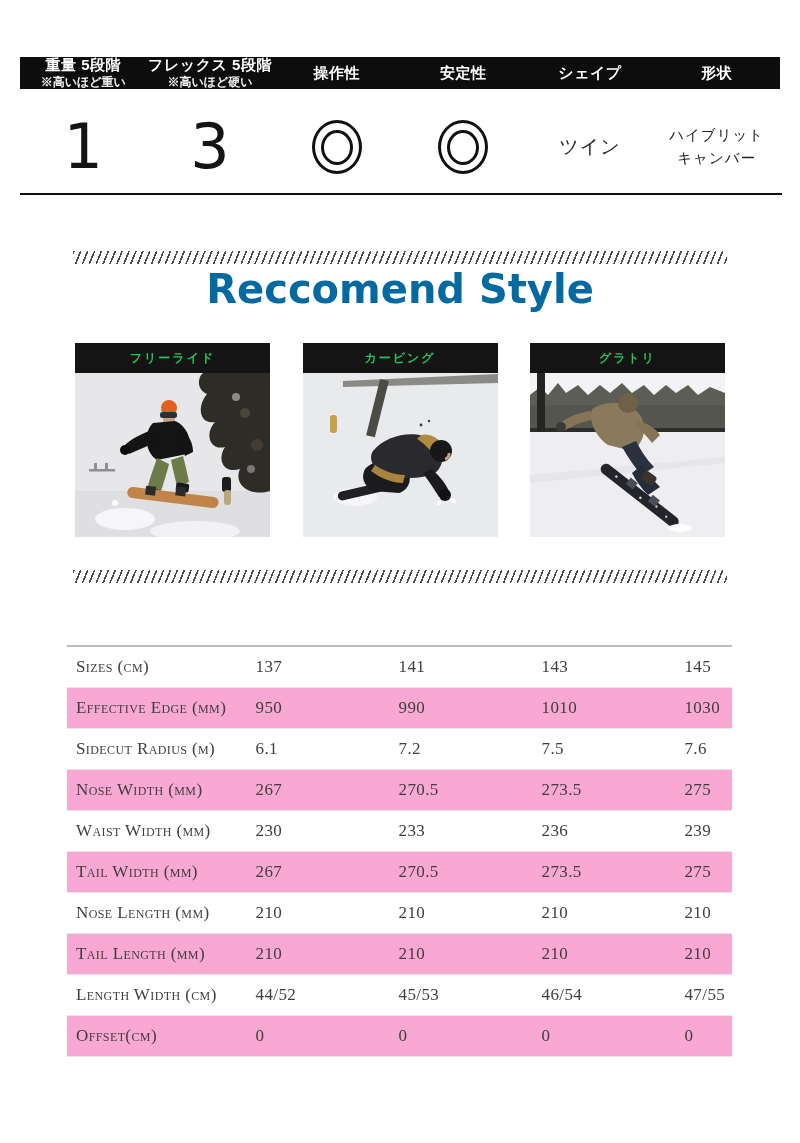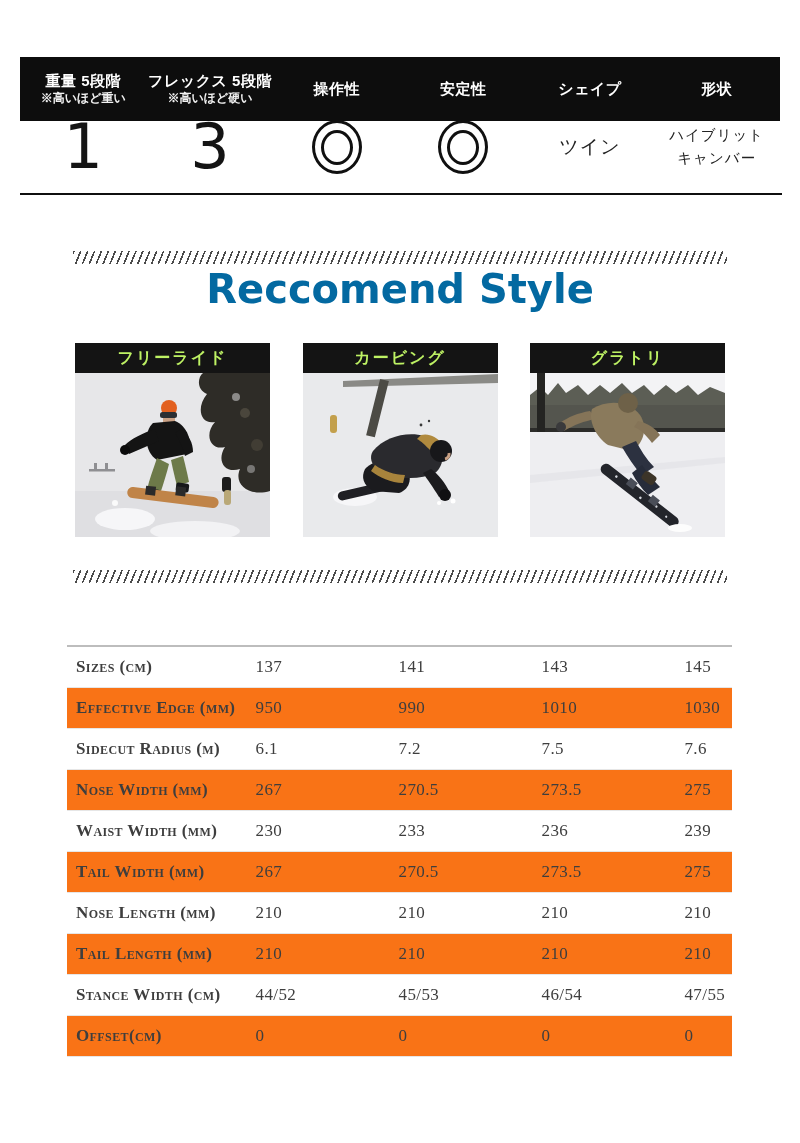--- a/index.html
+++ b/index.html
@@ -1,20 +1,20 @@
 <!DOCTYPE html>
 <html><head>
 <meta charset="utf-8">
 <style>
   html,body{margin:0;padding:0;background:#ffffff;}
   body{font-family:"Liberation Sans", sans-serif; color:#111;}
   .page{position:relative;width:800px;height:1143px;background:#fff;overflow:hidden;margin:0 auto;}
 
   
-  .spec-bar{position:absolute;left:20px;top:57px;width:760px;height:64px;background:#0d0d0d;display:flex;}
+  .spec-bar{position:absolute;left:20px;top:57px;width:760px;height:32px;background:#0d0d0d;display:flex;}
   .spec-bar .hcol{flex:1 1 0;display:flex;flex-direction:column;align-items:center;justify-content:center;color:#fff;line-height:1.25;}
   .spec-bar .hlabel{font-size:15px;font-weight:bold;letter-spacing:.5px;}
   .spec-bar .hnote{font-size:12px;font-weight:bold;color:#f2f2f2;}
   .spec-bar .hnote:empty{display:none;}
 
   .spec-values{position:absolute;left:20px;top:105px;width:760px;height:84px;display:flex;}
   .spec-values .vcol{flex:1 1 0;display:flex;align-items:center;justify-content:center;text-align:center;}
   .big-num{font-family:"DejaVu Sans", sans-serif;font-size:62px;font-weight:500;color:#141414;line-height:1;}
   .vtext{font-size:19px;color:#222;letter-spacing:1px;}
   .vtext.two-line{font-size:14.5px;white-space:pre-line;line-height:1.6;letter-spacing:1px;}
@@ -27,31 +27,31 @@
   .hatch{position:absolute;left:73px;width:654px;height:13px;
     background:repeating-linear-gradient(112deg,#4a4a4a 0 1.6px,transparent 1.6px 6.4px);}
   .hatch.h1{top:251px;}
   .hatch.h2{top:570px;}
 
   .rec-title{position:absolute;left:0;top:266px;width:100%;text-align:center;
     font-family:"DejaVu Sans", sans-serif;font-size:40px;font-weight:bold;color:#0369a1;letter-spacing:0px;}
 
   .cards{position:absolute;left:75px;top:343px;width:650px;display:flex;justify-content:space-between;}
   .card{width:195px;height:194px;position:relative;background:#e8e8ea;}
-  .card .caption{position:absolute;left:0;top:0;width:100%;height:30px;background:#141414;color:#bef264;
-    display:flex;align-items:center;justify-content:center;font-size:16px;font-weight:bold;letter-spacing:2px;z-index:2;}
+  .card .caption{position:absolute;left:0;top:0;width:100%;height:30px;background:#141414;color:#22c55e;
+    display:flex;align-items:center;justify-content:center;font-size:12px;font-weight:bold;letter-spacing:2px;z-index:2;}
   .card svg{position:absolute;left:0;top:30px;width:195px;height:164px;display:block;}
 
   
   .spec-table-wrap{position:absolute;left:67px;top:645px;width:665px;}
   table.spec{width:100%;border-collapse:collapse;border-top:2px solid #bdbdbd;
     font-family:"Liberation Serif", serif;font-variant:small-caps;color:#3e3e3e;}
   table.spec td{height:40px;padding:0 0 0 9px;font-size:17px;letter-spacing:.4px;border-bottom:1px solid #e6e6e6;white-space:nowrap;vertical-align:middle;}
-  table.spec tr.alt{background:#f97316;}
-  table.spec td.lbl{font-weight:bold;}
+  table.spec tr.alt{background:#f9a8d4;}
+  table.spec td.lbl{font-weight:normal;}
   col.c-label{width:27%;} col.c-v{width:21.5%;} col.c-last{width:8.5%;}
 </style>
 </head>
 <body>
 
 <div class="page">
 
   <div class="spec-bar">
     <div class="hcol">
       <div class="hlabel">重量 5段階</div>
@@ -262,21 +262,21 @@
             <td>210</td>
           </tr>
           <tr class="alt">
             <td class="lbl">Tail Length (mm)</td>
             <td>210</td>
             <td>210</td>
             <td>210</td>
             <td>210</td>
           </tr>
           <tr>
-            <td class="lbl">Stance Width (cm)</td>
+            <td class="lbl">Length Width (cm)</td>
             <td>44/52</td>
             <td>45/53</td>
             <td>46/54</td>
             <td>47/55</td>
           </tr>
           <tr class="alt">
             <td class="lbl">Offset(cm)</td>
             <td>0</td>
             <td>0</td>
             <td>0</td>

